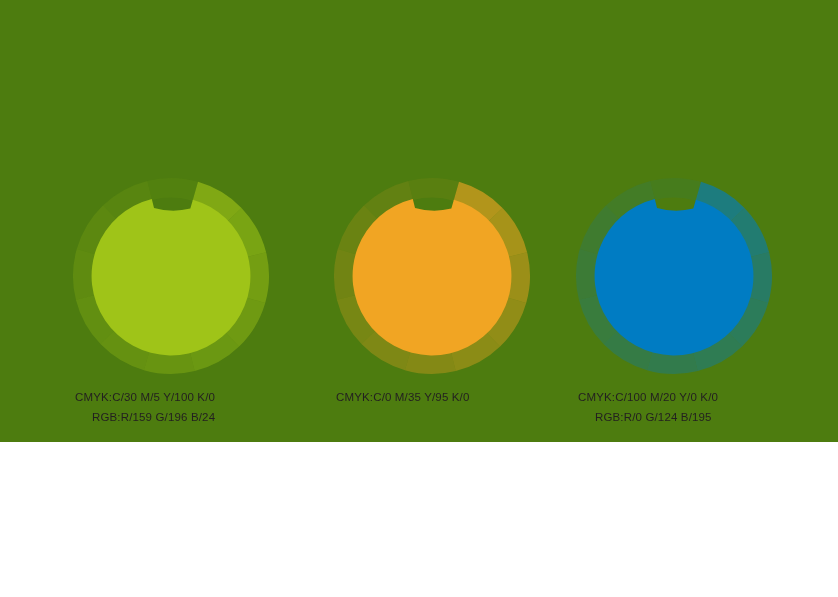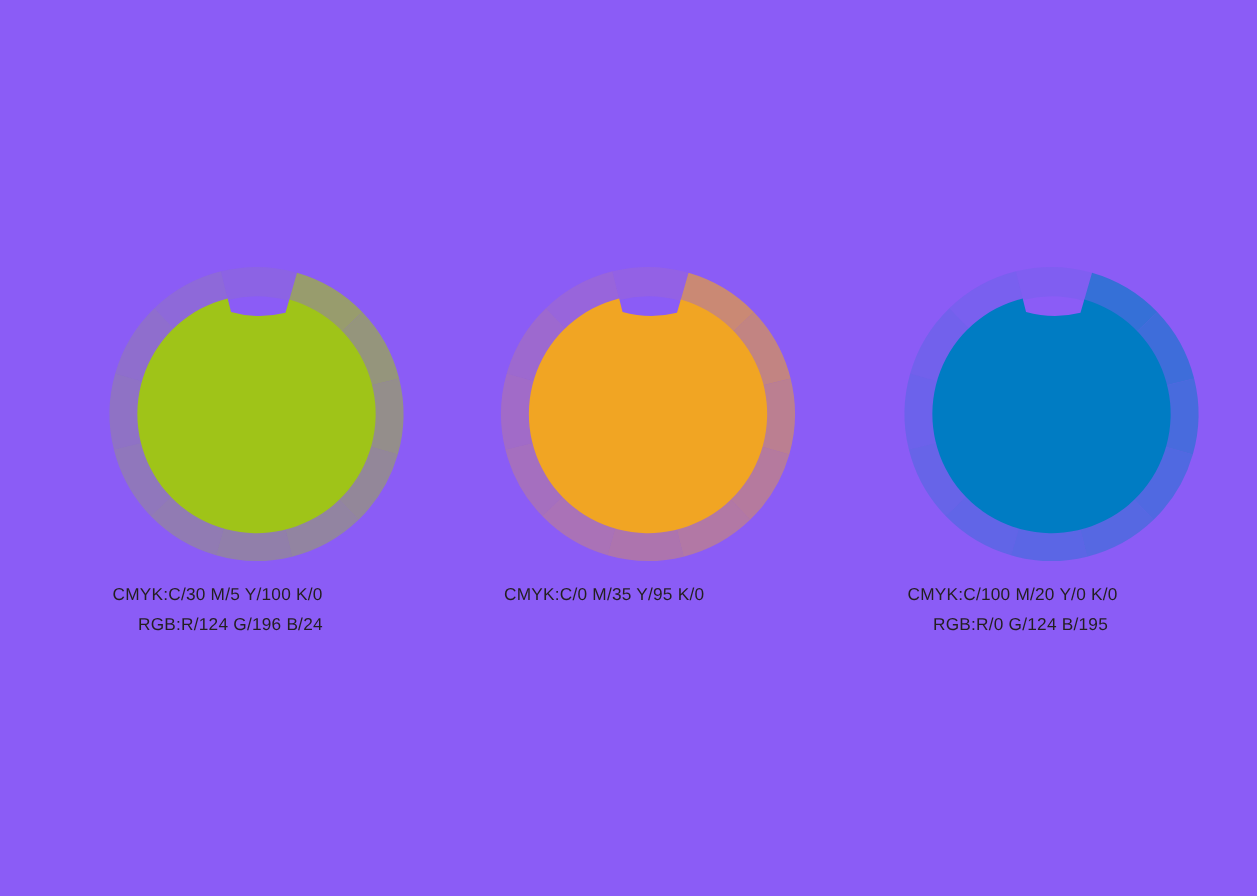--- a/index.html
+++ b/index.html
@@ -9,22 +9,22 @@
   body {
     width: 838px;
     height: 597px;
     background: #ffffff;
     font-family: "Liberation Sans", sans-serif;
     overflow: hidden;
   }
   .palette-board {
     position: relative;
     width: 838px;
-    height: 597px;
-    background: #8b5cf6;
+    height: 442px;
+    background: #4d7c0f;
   }
   .swatch-group {
     position: absolute;
     top: 0;
     left: 0;
     width: 838px;
     height: 597px;
   }
   .swatch {
     position: absolute;
@@ -82,21 +82,21 @@
             <path d="M 68.81 186.32 A 95 95 0 0 1 26.66 160.99 L 40.33 147.79 A 76 76 0 0 0 74.05 168.06 Z" fill="#9FC418" fill-opacity="0.3"></path>
             <path d="M 26.66 160.99 A 95 95 0 0 1 2.82 117.98 L 21.26 113.39 A 76 76 0 0 0 40.33 147.79 Z" fill="#9FC418" fill-opacity="0.26"></path>
             <path d="M 2.82 117.98 A 95 95 0 0 1 3.68 68.81 L 21.94 74.05 A 76 76 0 0 0 21.26 113.39 Z" fill="#9FC418" fill-opacity="0.22"></path>
             <path d="M 3.68 68.81 A 95 95 0 0 1 29.01 26.66 L 42.21 40.33 A 76 76 0 0 0 21.94 74.05 Z" fill="#9FC418" fill-opacity="0.18"></path>
             <path d="M 29.01 26.66 A 95 95 0 0 1 72.02 2.82 L 76.61 21.26 A 76 76 0 0 0 42.21 40.33 Z" fill="#9FC418" fill-opacity="0.13"></path>
             <path d="M 116.22 20.98 A 77 77 0 1 1 76.37 20.29 L 78.55 29.02 A 68 68 0 0 0 113.74 29.63 Z" fill="#9FC418"></path>
           </svg>
         </div>
         <div class="swatch-caption">
           <span class="caption-cmyk">CMYK:C/30  M/5  Y/100  K/0</span>
-          <span class="caption-rgb">RGB:R/124  G/196  B/24</span>
+          <span class="caption-rgb">RGB:R/159  G/196  B/24</span>
         </div>
       </div>
       <div class="swatch" style="left: 334px; top: 178px;">
         <div class="swatch-rings">
           <svg viewBox="0 0 190 190">
             <path d="M 72.02 2.82 A 95 95 0 0 1 121.19 3.68 L 115.95 21.94 A 76 76 0 0 0 76.61 21.26 Z" fill="#F1A523" fill-opacity="0.08"></path>
             <path d="M 121.19 3.68 A 95 95 0 0 1 163.34 29.01 L 149.67 42.21 A 76 76 0 0 0 115.95 21.94 Z" fill="#F1A523" fill-opacity="0.62"></path>
             <path d="M 163.34 29.01 A 95 95 0 0 1 187.18 72.02 L 168.74 76.61 A 76 76 0 0 0 149.67 42.21 Z" fill="#F1A523" fill-opacity="0.55"></path>
             <path d="M 187.18 72.02 A 95 95 0 0 1 186.32 121.19 L 168.06 115.95 A 76 76 0 0 0 168.74 76.61 Z" fill="#F1A523" fill-opacity="0.48"></path>
             <path d="M 186.32 121.19 A 95 95 0 0 1 160.99 163.34 L 147.79 149.67 A 76 76 0 0 0 168.06 115.95 Z" fill="#F1A523" fill-opacity="0.42"></path>
@@ -107,21 +107,21 @@
             <path d="M 2.82 117.98 A 95 95 0 0 1 3.68 68.81 L 21.94 74.05 A 76 76 0 0 0 21.26 113.39 Z" fill="#F1A523" fill-opacity="0.22"></path>
             <path d="M 3.68 68.81 A 95 95 0 0 1 29.01 26.66 L 42.21 40.33 A 76 76 0 0 0 21.94 74.05 Z" fill="#F1A523" fill-opacity="0.18"></path>
             <path d="M 29.01 26.66 A 95 95 0 0 1 72.02 2.82 L 76.61 21.26 A 76 76 0 0 0 42.21 40.33 Z" fill="#F1A523" fill-opacity="0.13"></path>
             <path d="M 116.22 20.98 A 77 77 0 1 1 76.37 20.29 L 78.55 29.02 A 68 68 0 0 0 113.74 29.63 Z" fill="#F1A523"></path>
           </svg>
         </div>
         <div class="swatch-caption">
           <span class="caption-cmyk">CMYK:C/0  M/35  Y/95  K/0</span>
         </div>
       </div>
-      <div class="swatch" style="left: 603px; top: 178px;">
+      <div class="swatch" style="left: 576px; top: 178px;">
         <div class="swatch-rings">
           <svg viewBox="0 0 190 190">
             <path d="M 72.02 2.82 A 95 95 0 0 1 121.19 3.68 L 115.95 21.94 A 76 76 0 0 0 76.61 21.26 Z" fill="#007CC3" fill-opacity="0.08"></path>
             <path d="M 121.19 3.68 A 95 95 0 0 1 163.34 29.01 L 149.67 42.21 A 76 76 0 0 0 115.95 21.94 Z" fill="#007CC3" fill-opacity="0.62"></path>
             <path d="M 163.34 29.01 A 95 95 0 0 1 187.18 72.02 L 168.74 76.61 A 76 76 0 0 0 149.67 42.21 Z" fill="#007CC3" fill-opacity="0.55"></path>
             <path d="M 187.18 72.02 A 95 95 0 0 1 186.32 121.19 L 168.06 115.95 A 76 76 0 0 0 168.74 76.61 Z" fill="#007CC3" fill-opacity="0.48"></path>
             <path d="M 186.32 121.19 A 95 95 0 0 1 160.99 163.34 L 147.79 149.67 A 76 76 0 0 0 168.06 115.95 Z" fill="#007CC3" fill-opacity="0.42"></path>
             <path d="M 160.99 163.34 A 95 95 0 0 1 117.98 187.18 L 113.39 168.74 A 76 76 0 0 0 147.79 149.67 Z" fill="#007CC3" fill-opacity="0.38"></path>
             <path d="M 117.98 187.18 A 95 95 0 0 1 68.81 186.32 L 74.05 168.06 A 76 76 0 0 0 113.39 168.74 Z" fill="#007CC3" fill-opacity="0.34"></path>
             <path d="M 68.81 186.32 A 95 95 0 0 1 26.66 160.99 L 40.33 147.79 A 76 76 0 0 0 74.05 168.06 Z" fill="#007CC3" fill-opacity="0.3"></path>

